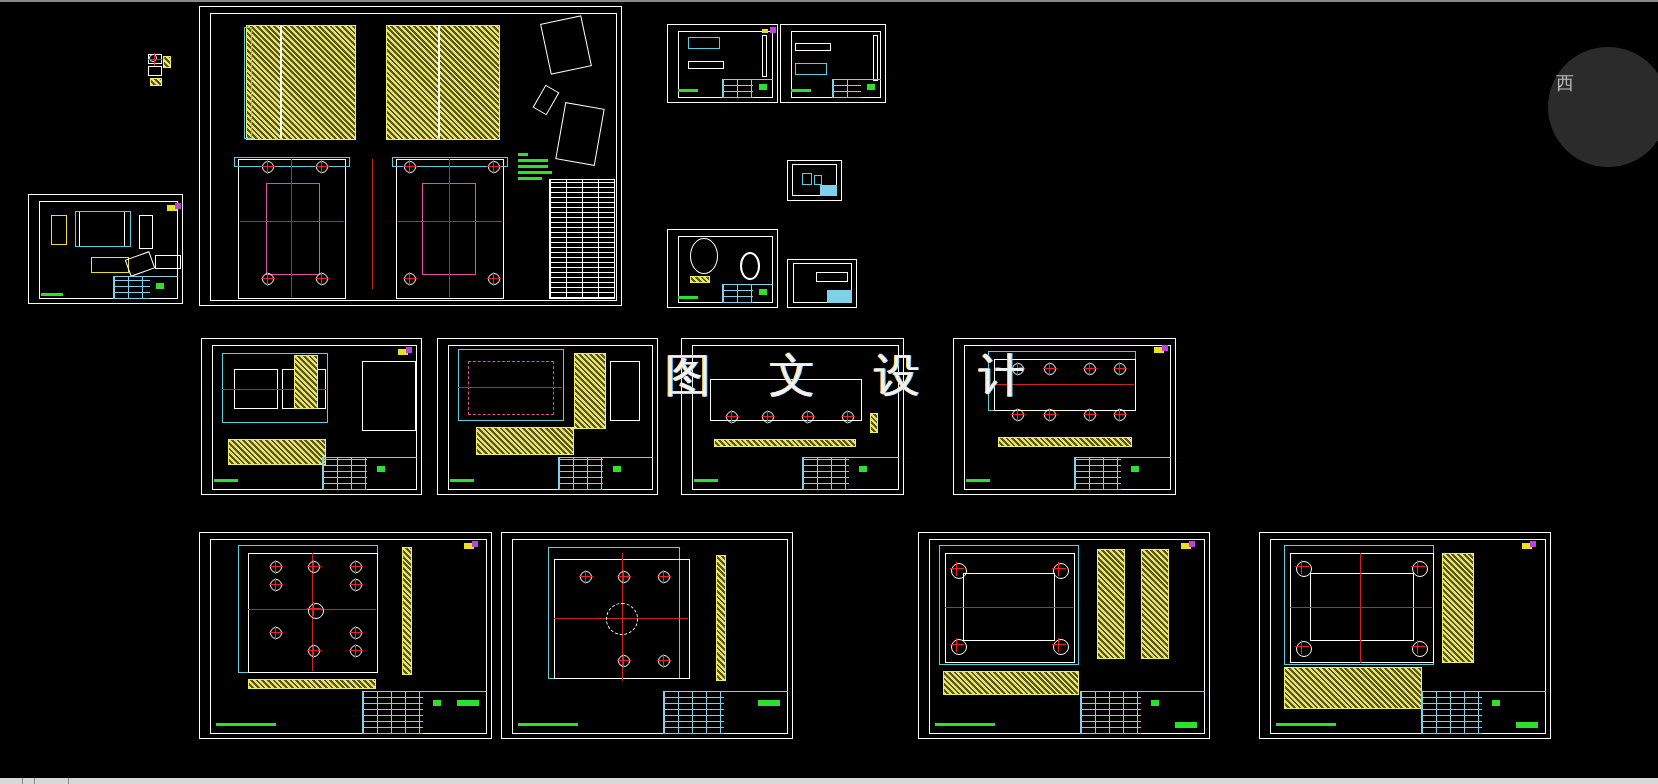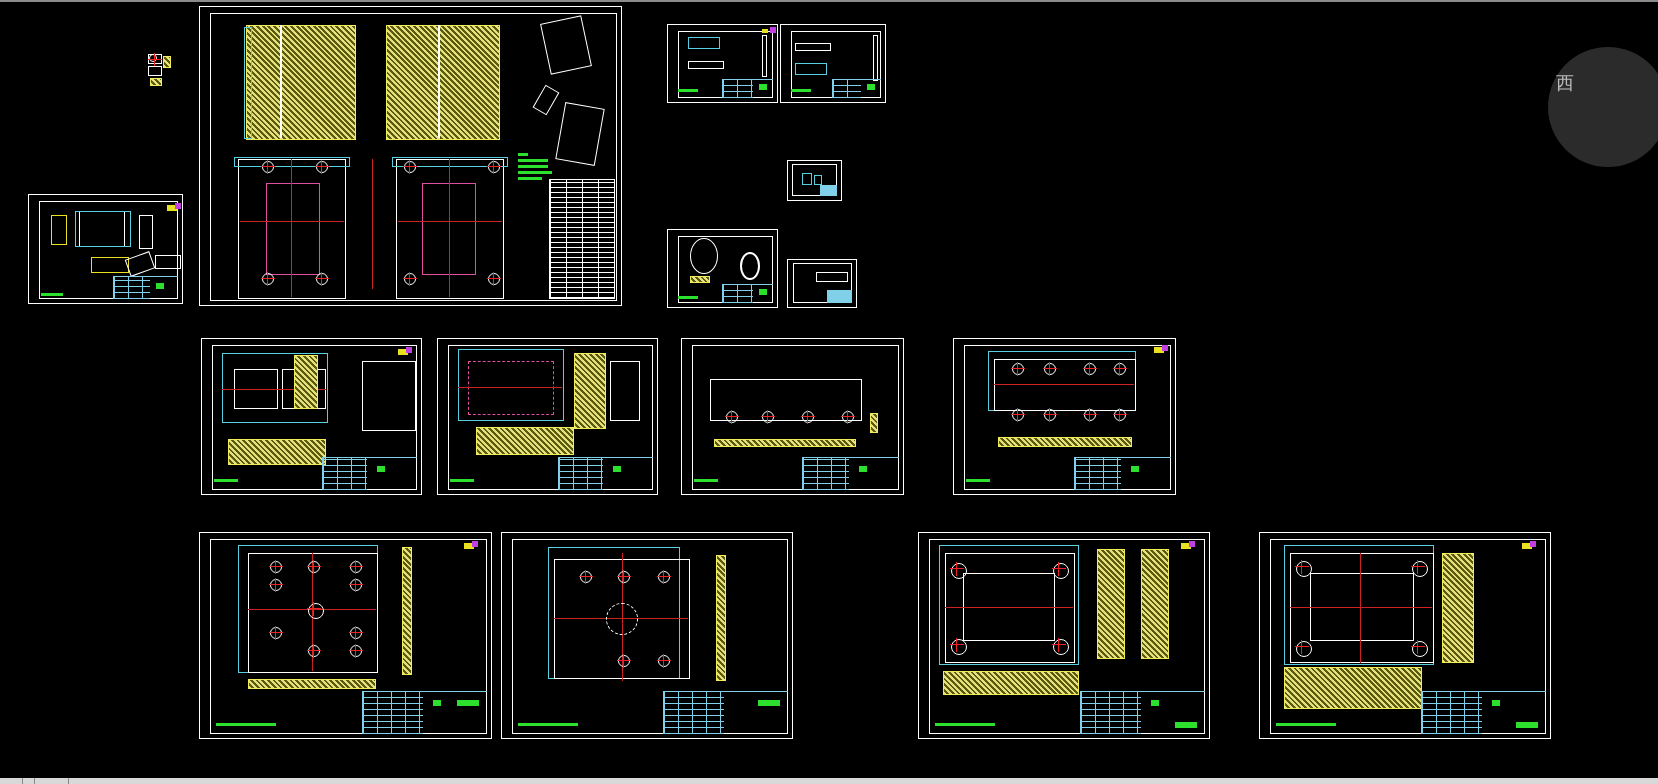--- a/index.html
+++ b/index.html
@@ -307,20 +307,21 @@
     <div class="hatch" style="left:24px;top:134px;width:136px;height:40px;"></div>
     <div class="logo" style="left:262px;top:10px;"></div>
     <div class="note" style="left:16px;top:190px;width:60px;"></div>
     <div class="tb" style="width:124px;height:42px;">
         <div class="grid" style="width:60px;"></div>
         <div class="mark" style="left:70px;top:8px;"></div>
         <div class="mark" style="left:94px;top:30px;width:22px;"></div>
       </div>
   </div>
 
+  <div class="watermark">图 文 设 计</div>
 
   <div class="sidebadge">
     <span>西</span>
   </div>
 </div>
 
 <div class="statusbar">
   <div class="tab" style="left:22px;width:10px;"></div>
   <div class="tab" style="left:34px;width:14px;"></div>
   <div class="tab" style="left:68px;width:16px;"></div>

